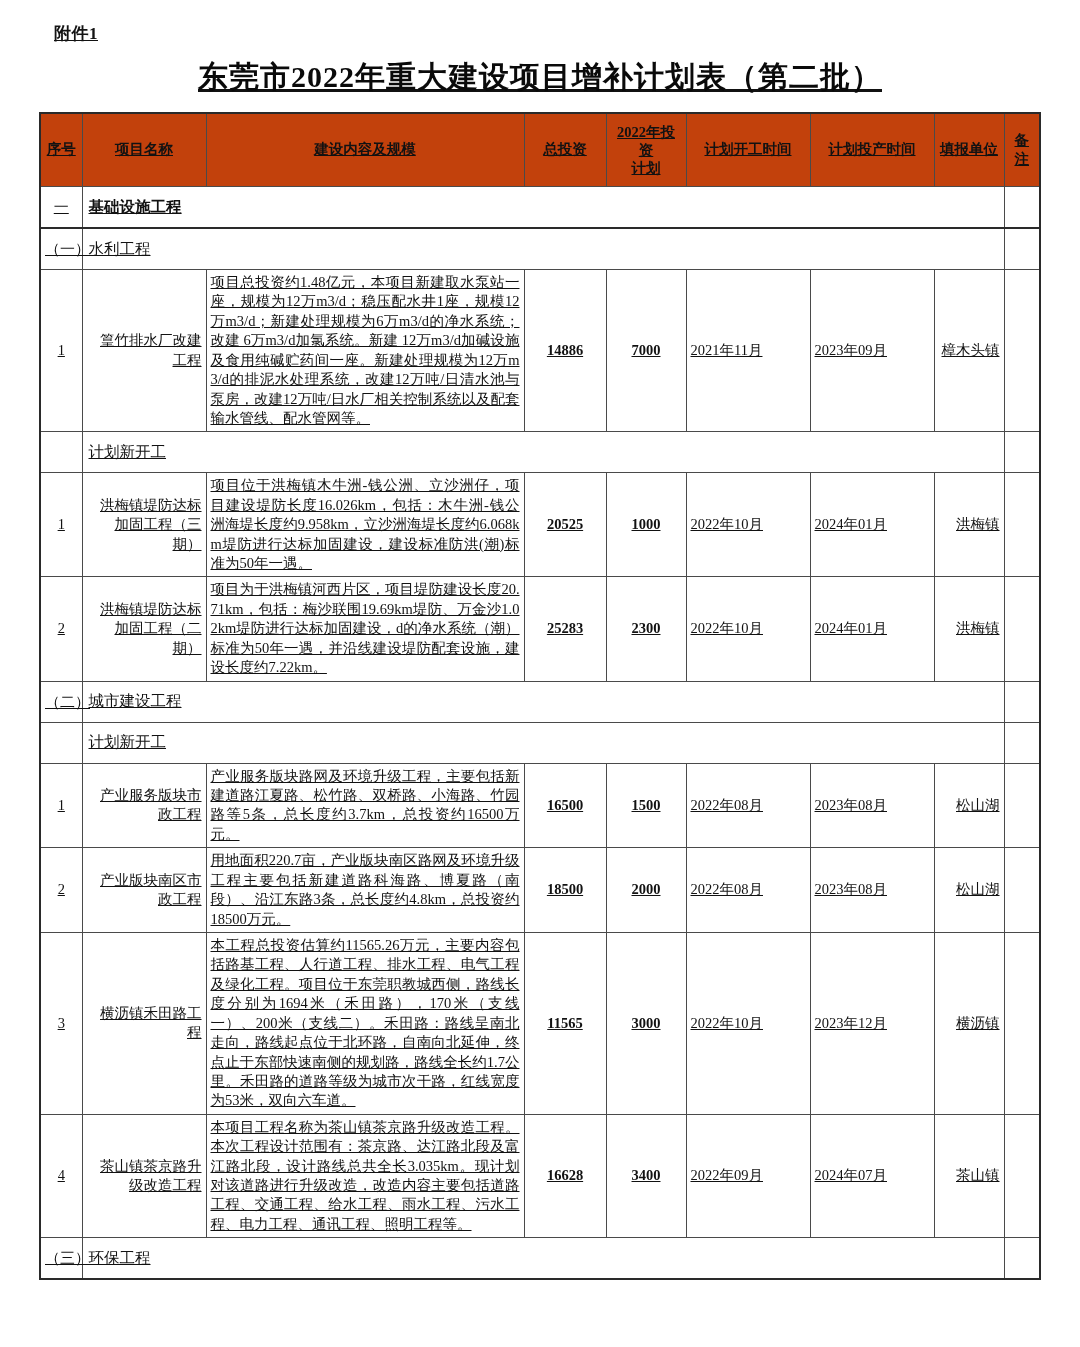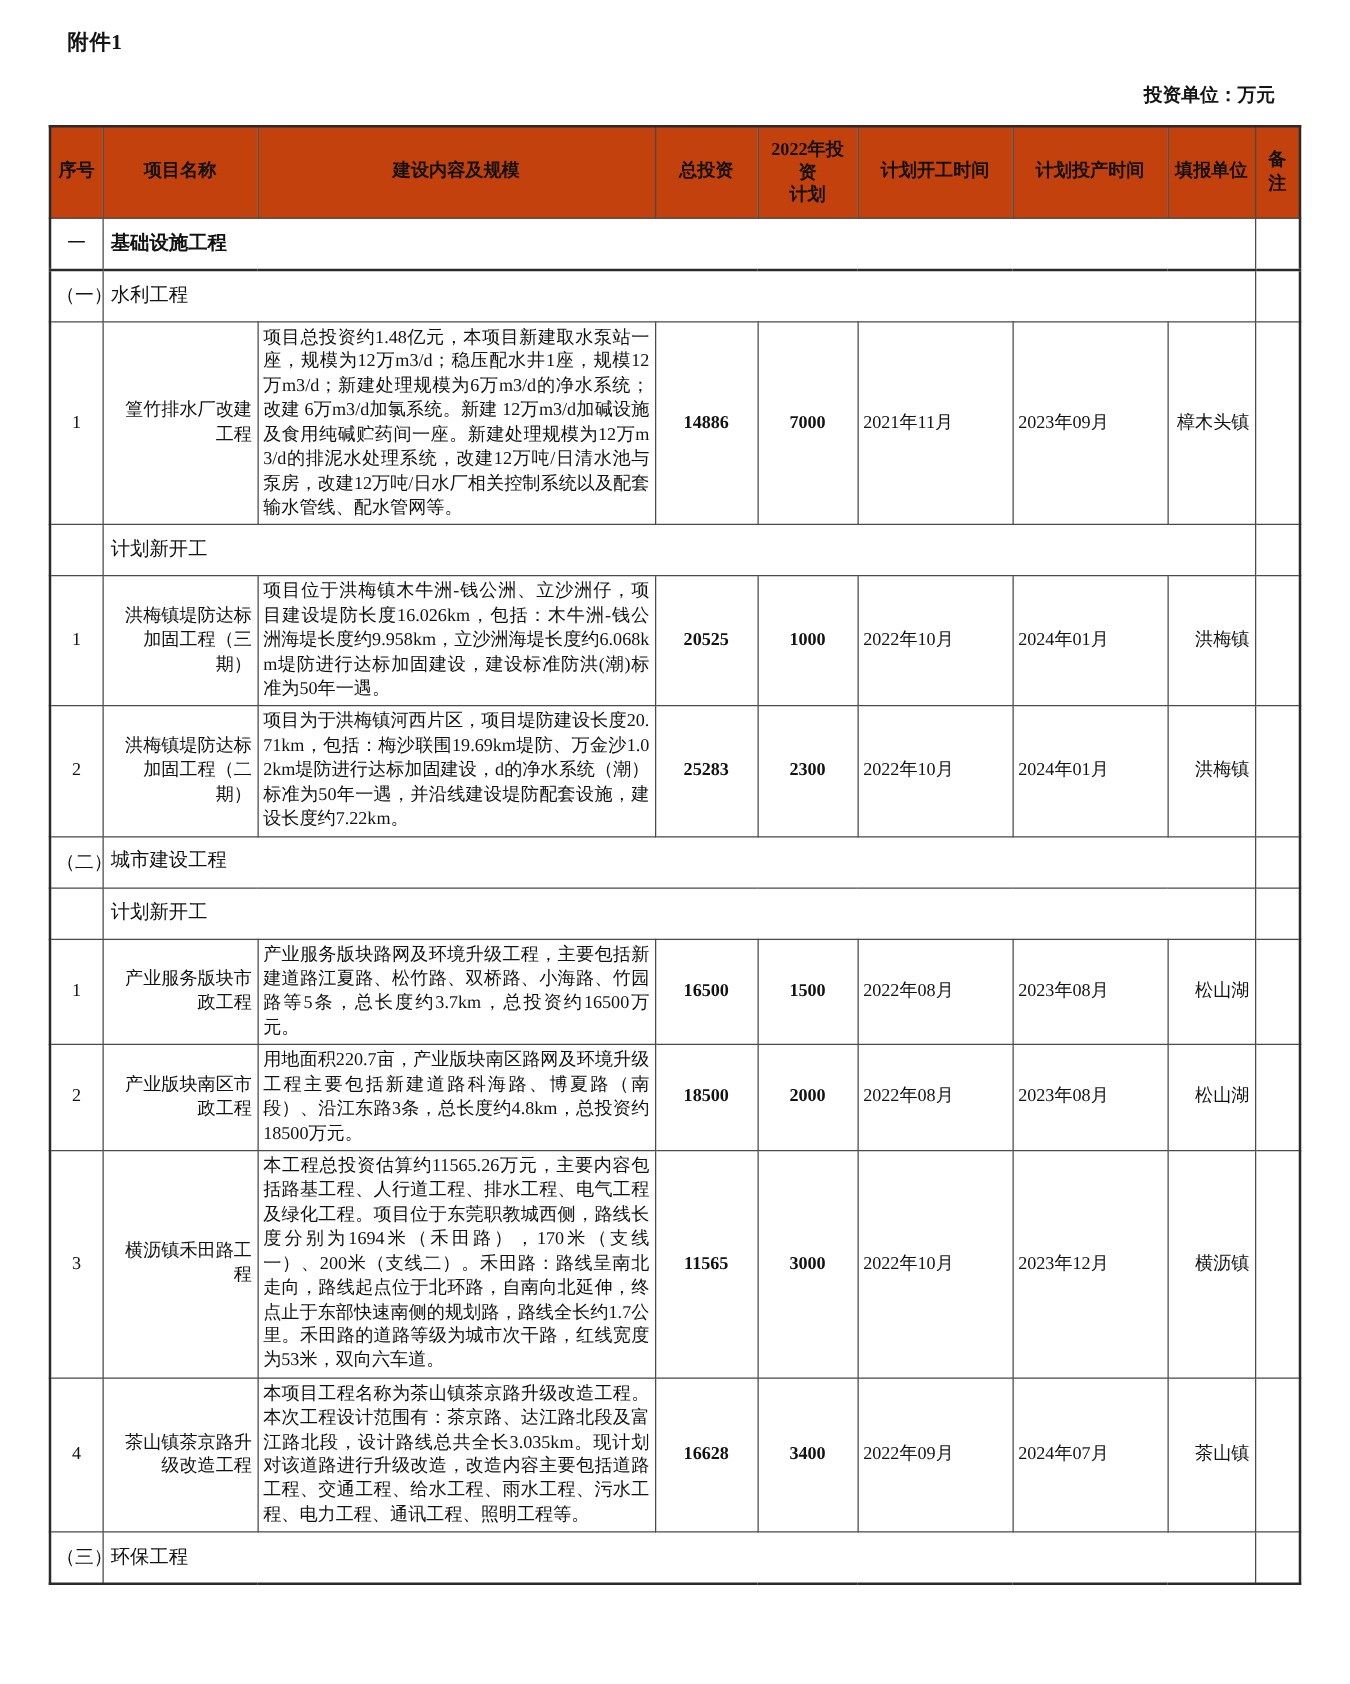--- a/index.html
+++ b/index.html
@@ -15,20 +15,21 @@
     position: relative;
     overflow: hidden;
   }
 
   .page {
     width: 1080px;
     height: 1241px;
     box-sizing: border-box;
     padding: 18px 22px 0 22px;
     position: relative;
+    text-decoration: underline;
   }
 
   .attach-label {
     font-size: 17px;
     font-weight: 700;
     margin-left: 32px;
     margin-top: 4px;
     letter-spacing: 0.5px;
     color: #141414;
   }
@@ -149,22 +150,22 @@
 
   .hdr-2line { line-height: 1.25; }
 </style>
 </head>
 <body>
 
 <div class="page">
 
   <div class="attach-label">附件1</div>
 
-
-  <div class="unit-note">投资单位：万元</div>
+  <div class="doc-title">东莞市2022年重大建设项目增补计划表（第二批）</div>
+
 
   <table class="plan-table">
     <colgroup>
       <col class="c-no">
         <col class="c-name">
         <col class="c-desc">
         <col class="c-total">
       <col class="c-plan">
         <col class="c-start">
         <col class="c-finish">

